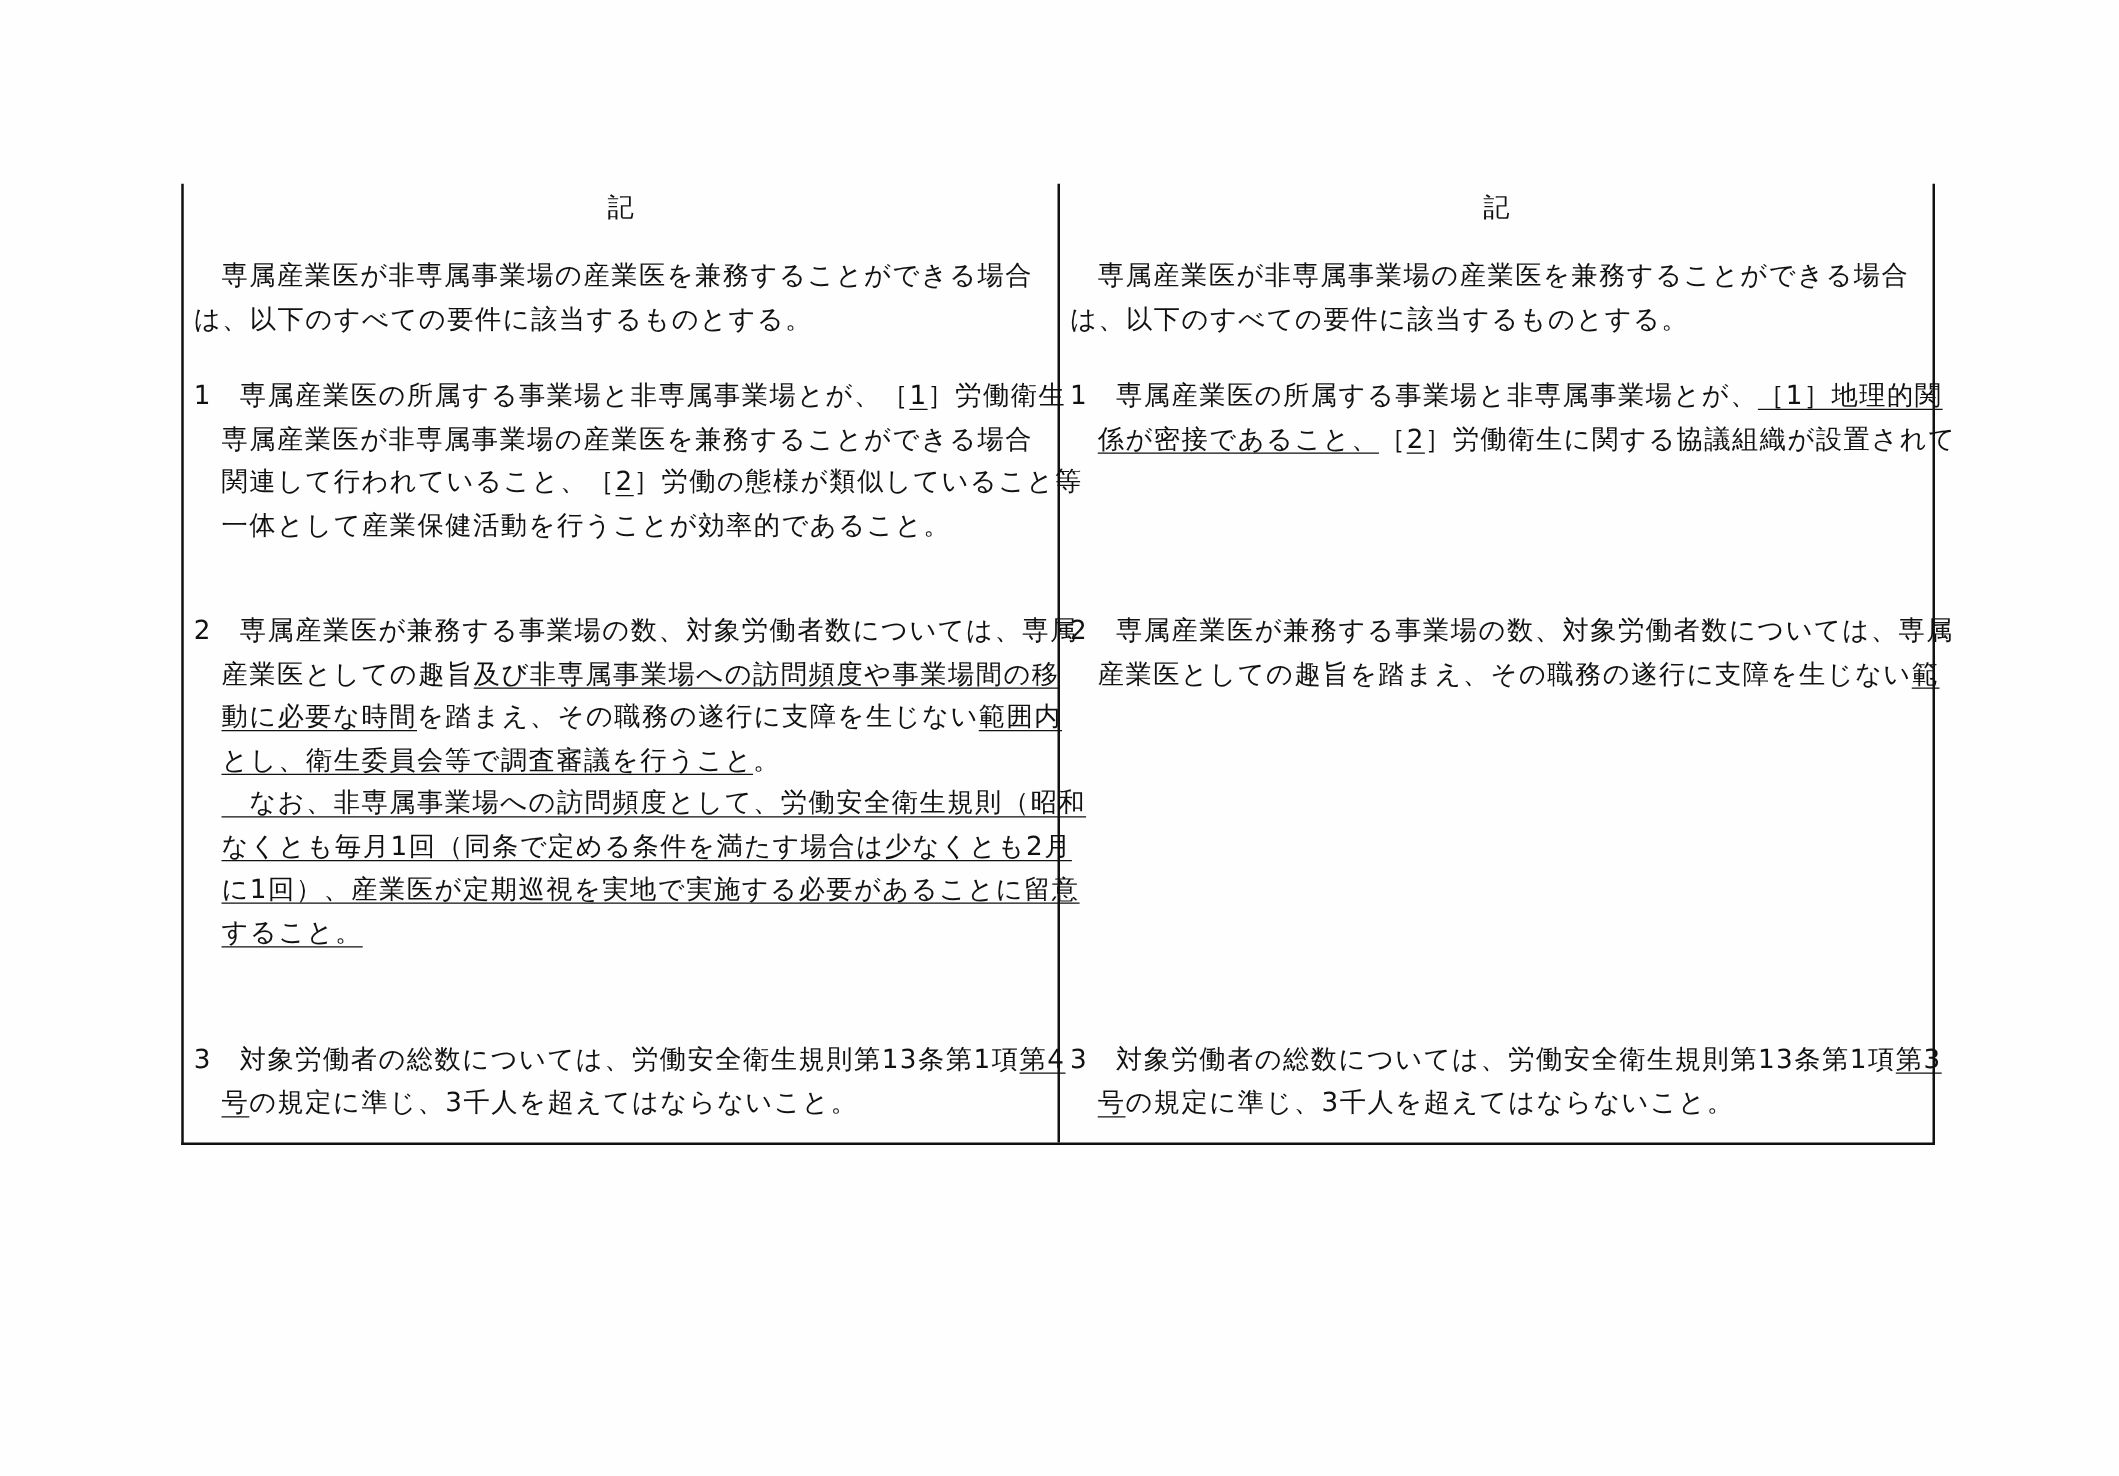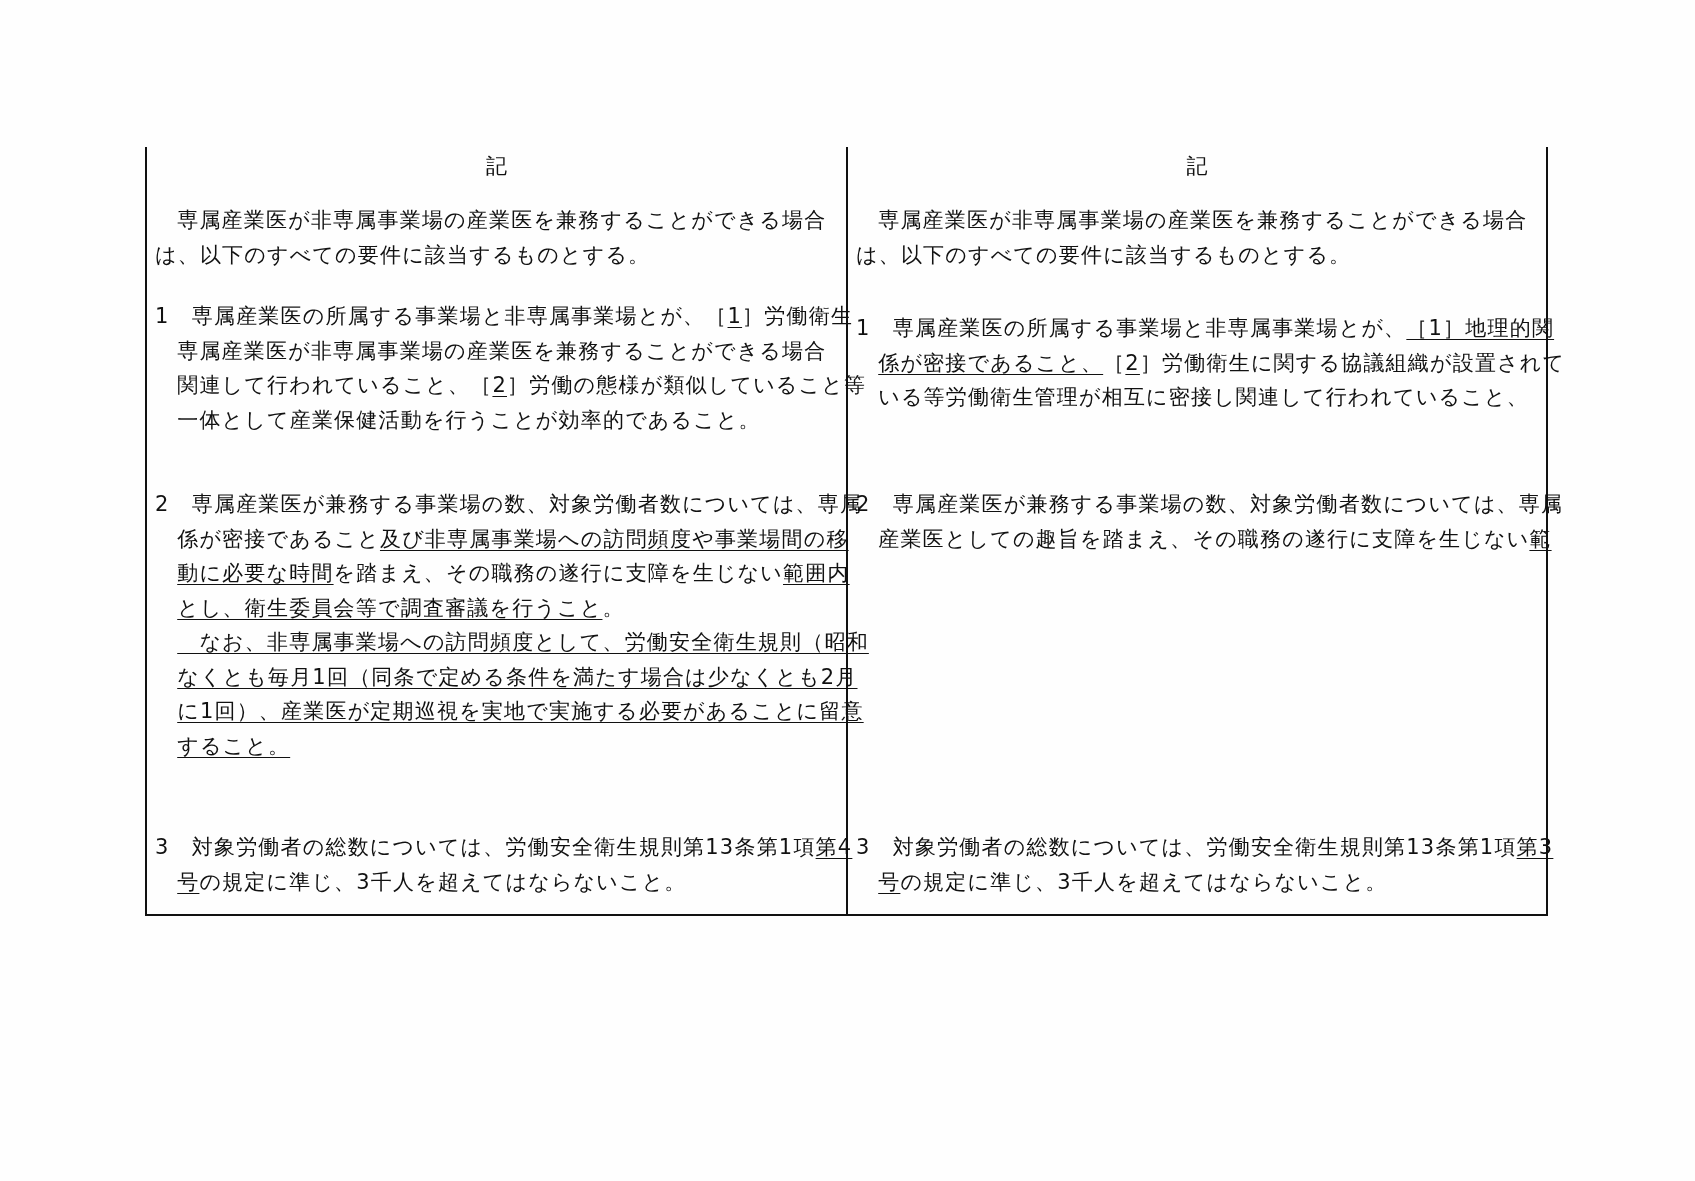--- a/index.html
+++ b/index.html
@@ -42,43 +42,42 @@
       <span class="line">は、以下のすべての要件に該当するものとする。</span>
     </div>
     <div class="para" style="top:152px">
         <span class="line"><span>1　専属産業医の所属する事業場と非専属事業場とが、［</span><span class="u">1</span><span>］労働衛生</span></span>
         <span class="line"><span>　専属産業医が非専属事業場の産業医を兼務することができる場合</span></span>
         <span class="line"><span>　関連して行われていること、［</span><span class="u">2</span><span>］労働の態様が類似していること等</span></span>
         <span class="line"><span>　一体として産業保健活動を行うことが効率的であること。</span></span>
       </div>
     <div class="para" style="top:340px">
         <span class="line"><span>2　専属産業医が兼務する事業場の数、対象労働者数については、専属</span></span>
-        <span class="line"><span>　係が密接であること</span><span class="u">及び非専属事業場への訪問頻度や事業場間の移</span></span>
+        <span class="line"><span>　産業医としての趣旨</span><span class="u">及び非専属事業場への訪問頻度や事業場間の移</span></span>
         <span class="line"><span>　</span><span class="u">動に必要な時間</span><span>を踏まえ、その職務の遂行に支障を生じない</span><span class="u">範囲内</span></span>
         <span class="line"><span>　</span><span class="u">とし、衛生委員会等で調査審議を行うこと</span><span>。</span></span>
         <span class="line"><span>　</span><span class="u">　なお、非専属事業場への訪問頻度として、労働安全衛生規則（昭和</span></span>
         <span class="line"><span>　</span><span class="u">なくとも毎月1回（同条で定める条件を満たす場合は少なくとも2月</span></span>
         <span class="line"><span>　</span><span class="u">に1回）、産業医が定期巡視を実地で実施する必要があることに留意</span></span>
         <span class="line"><span>　</span><span class="u">すること。</span></span>
       </div>
     <div class="para" style="top:683px">
         <span class="line"><span>3　対象労働者の総数については、労働安全衛生規則第13条第1項</span><span class="u">第4</span></span>
         <span class="line"><span>　</span><span class="u">号</span><span>の規定に準じ、3千人を超えてはならないこと。</span></span>
       </div>
   </div>
   <div class="col right">
     <div class="heading">記</div>
     <div class="para" style="top:56px">
       <span class="line">　専属産業医が非専属事業場の産業医を兼務することができる場合</span>
       <span class="line">は、以下のすべての要件に該当するものとする。</span>
     </div>
-    <div class="para" style="top:164px">
+    <div class="para" style="top:152px">
         <span class="line"><span>1　専属産業医の所属する事業場と非専属事業場とが、</span><span class="u">［1］地理的関</span></span>
         <span class="line"><span>　</span><span class="u">係が密接であること、</span><span>［</span><span class="u">2</span><span>］労働衛生に関する協議組織が設置されて</span></span>
-        <span class="line"><span>　いる等労働衛生管理が相互に密接し関連して行われていること、</span></span>
       </div>
     <div class="para" style="top:340px">
         <span class="line"><span>2　専属産業医が兼務する事業場の数、対象労働者数については、専属</span></span>
         <span class="line"><span>　産業医としての趣旨を踏まえ、その職務の遂行に支障を生じない</span><span class="u">範</span></span>
       </div>
     <div class="para" style="top:683px">
         <span class="line"><span>3　対象労働者の総数については、労働安全衛生規則第13条第1項</span><span class="u">第3</span></span>
         <span class="line"><span>　</span><span class="u">号</span><span>の規定に準じ、3千人を超えてはならないこと。</span></span>
       </div>
   </div>

